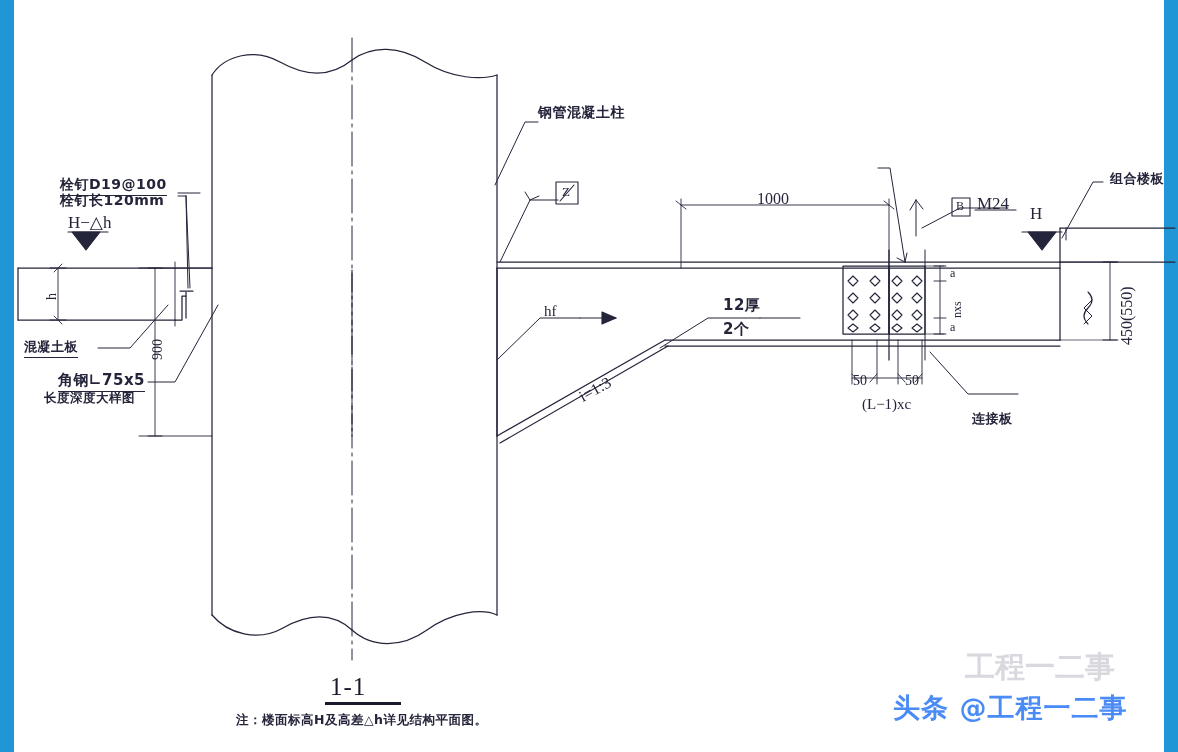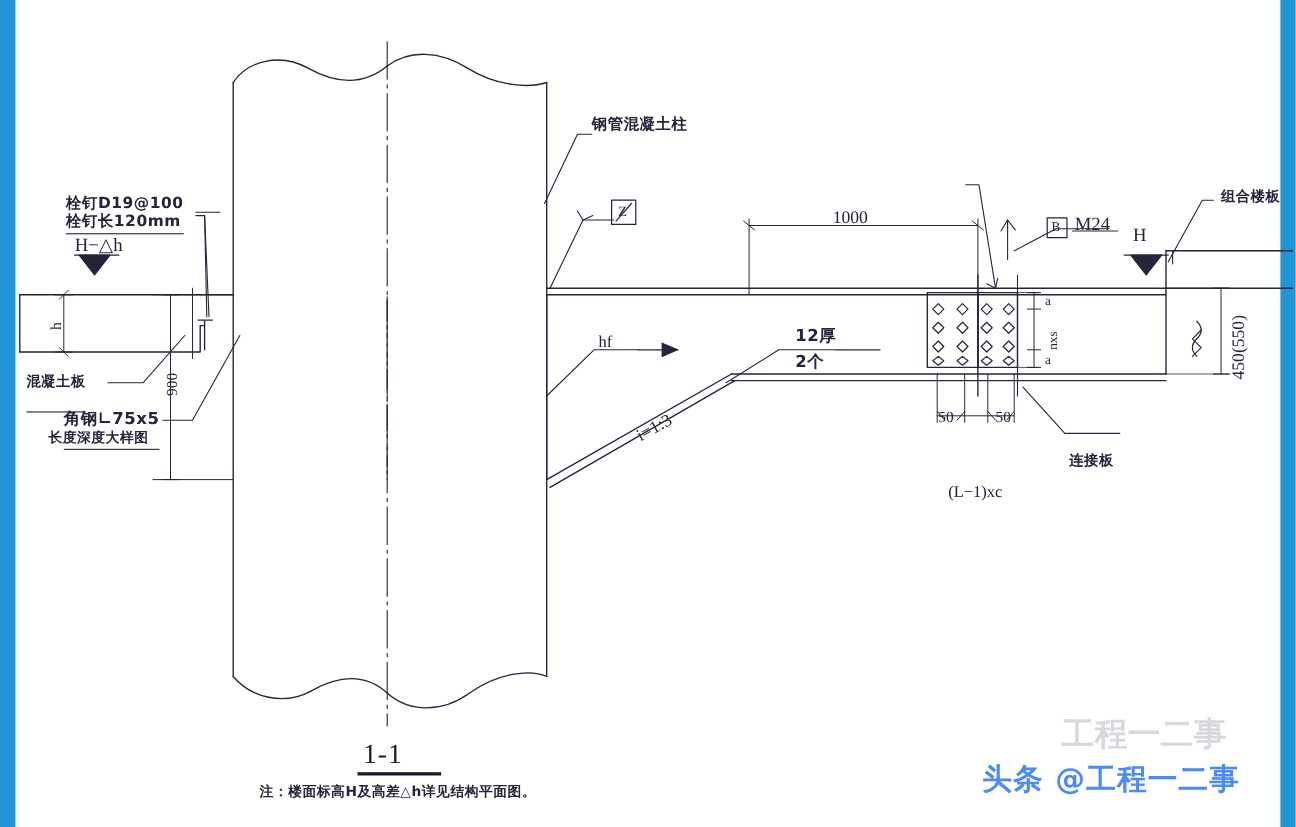--- a/index.html
+++ b/index.html
@@ -5,21 +5,21 @@
   html,body{margin:0;padding:0;background:#ffffff;}
   body{width:1178px;height:752px;font-family:"Liberation Sans",sans-serif;overflow:hidden;}
   #stage{position:relative;width:1178px;height:752px;background:#ffffff;}
   #leftbar{position:absolute;left:0;top:0;width:14px;height:752px;background:#2196d6;}
   #rightbar{position:absolute;right:0;top:0;width:14px;height:752px;background:#2196d6;}
   svg#dwg{position:absolute;left:0;top:0;width:1178px;height:752px;}
   .lbl{position:absolute;color:#24243a;font-family:"Liberation Sans",sans-serif;white-space:nowrap;}
   .cn{font-family:"DejaVu Sans","Liberation Sans",sans-serif;font-weight:700;letter-spacing:.5px;}
   .num{font-family:"Liberation Serif",serif;}
   .rot90{transform:rotate(-90deg);transform-origin:left top;}
-  .u{border-bottom:1.4px solid #24243a;padding-bottom:18px;}
+  .u{border-bottom:1.4px solid #24243a;padding-bottom:1px;}
   #wm{position:absolute;left:893px;top:690px;color:#3b82f6;font-size:27px;font-weight:700;
       font-family:"DejaVu Sans",sans-serif;letter-spacing:1px;opacity:.92;}
   #wmghost{position:absolute;left:965px;top:647px;color:#b9b9c4;font-size:30px;font-weight:700;
       font-family:"DejaVu Sans",sans-serif;opacity:.55;}
   #secttitle{position:absolute;left:330px;top:673px;font-family:"Liberation Serif",serif;
       font-size:25px;color:#1a1a2e;letter-spacing:1px;}
   #sectrule{position:absolute;left:325px;top:702px;width:76px;height:3px;background:#1a1a2e;}
   #note{position:absolute;left:236px;top:712px;font-size:12.5px;color:#24243a;}
 </style>
 </head>
@@ -257,21 +257,21 @@
 
   <div class="lbl cn" style="left:723px;top:296px;font-size:15px;">12厚</div>
   <div class="lbl cn" style="left:723px;top:320px;font-size:15px;">2个</div>
 
   <div class="lbl num" style="left:576px;top:390px;font-size:16px;transform:rotate(-29deg);transform-origin:left top;">i=1:3</div>
 
   <div class="lbl num rot90" style="left:1118px;top:345px;font-size:16px;">450(550)</div>
 
   <div class="lbl num" style="left:853px;top:373px;font-size:14px;">50</div>
   <div class="lbl num" style="left:905px;top:373px;font-size:14px;">50</div>
-  <div class="lbl num" style="left:862px;top:396px;font-size:15px;margin-top:44px;">(L−1)xc</div>
+  <div class="lbl num" style="left:862px;top:396px;font-size:15px;">(L−1)xc</div>
 
   <div class="lbl cn" style="left:972px;top:386px;font-size:13px;margin-top:24px;">连接板</div>
 
   <div class="lbl num" style="left:950px;top:266px;font-size:12px;">a</div>
   <div class="lbl num rot90" style="left:950px;top:318px;font-size:12px;">nxs</div>
   <div class="lbl num" style="left:950px;top:320px;font-size:12px;">a</div>
 
   <div class="lbl num" style="left:562px;top:184px;font-size:13px;">Z</div>
   <div class="lbl num" style="left:956px;top:199px;font-size:12px;">B</div>
 

